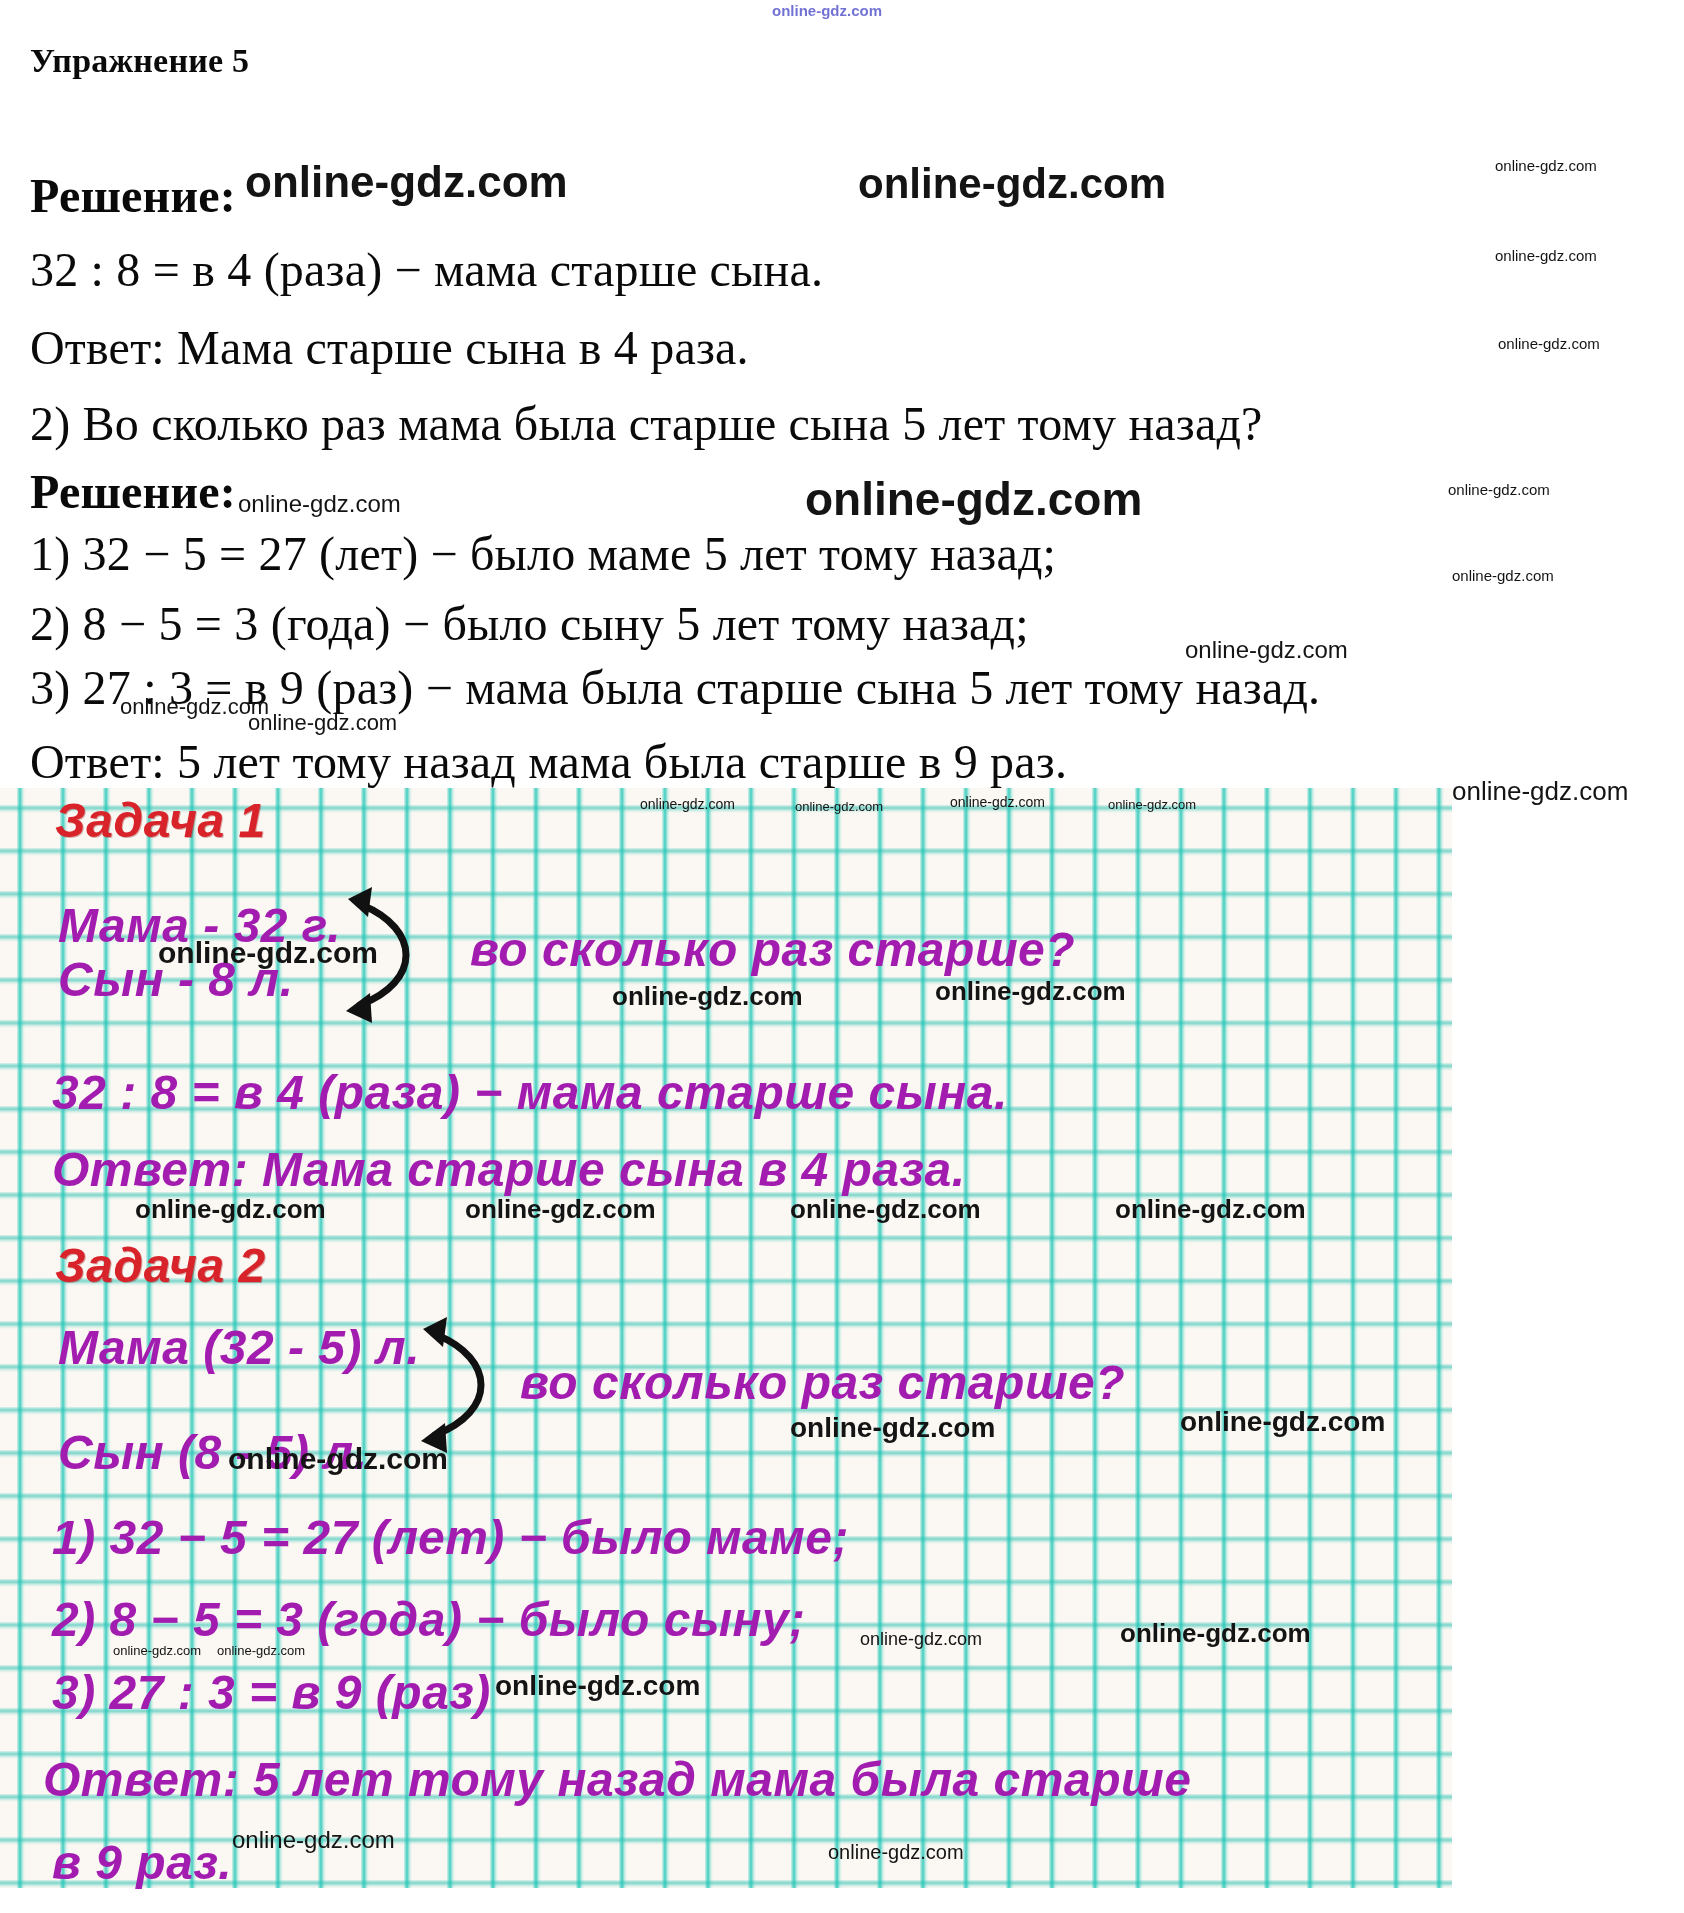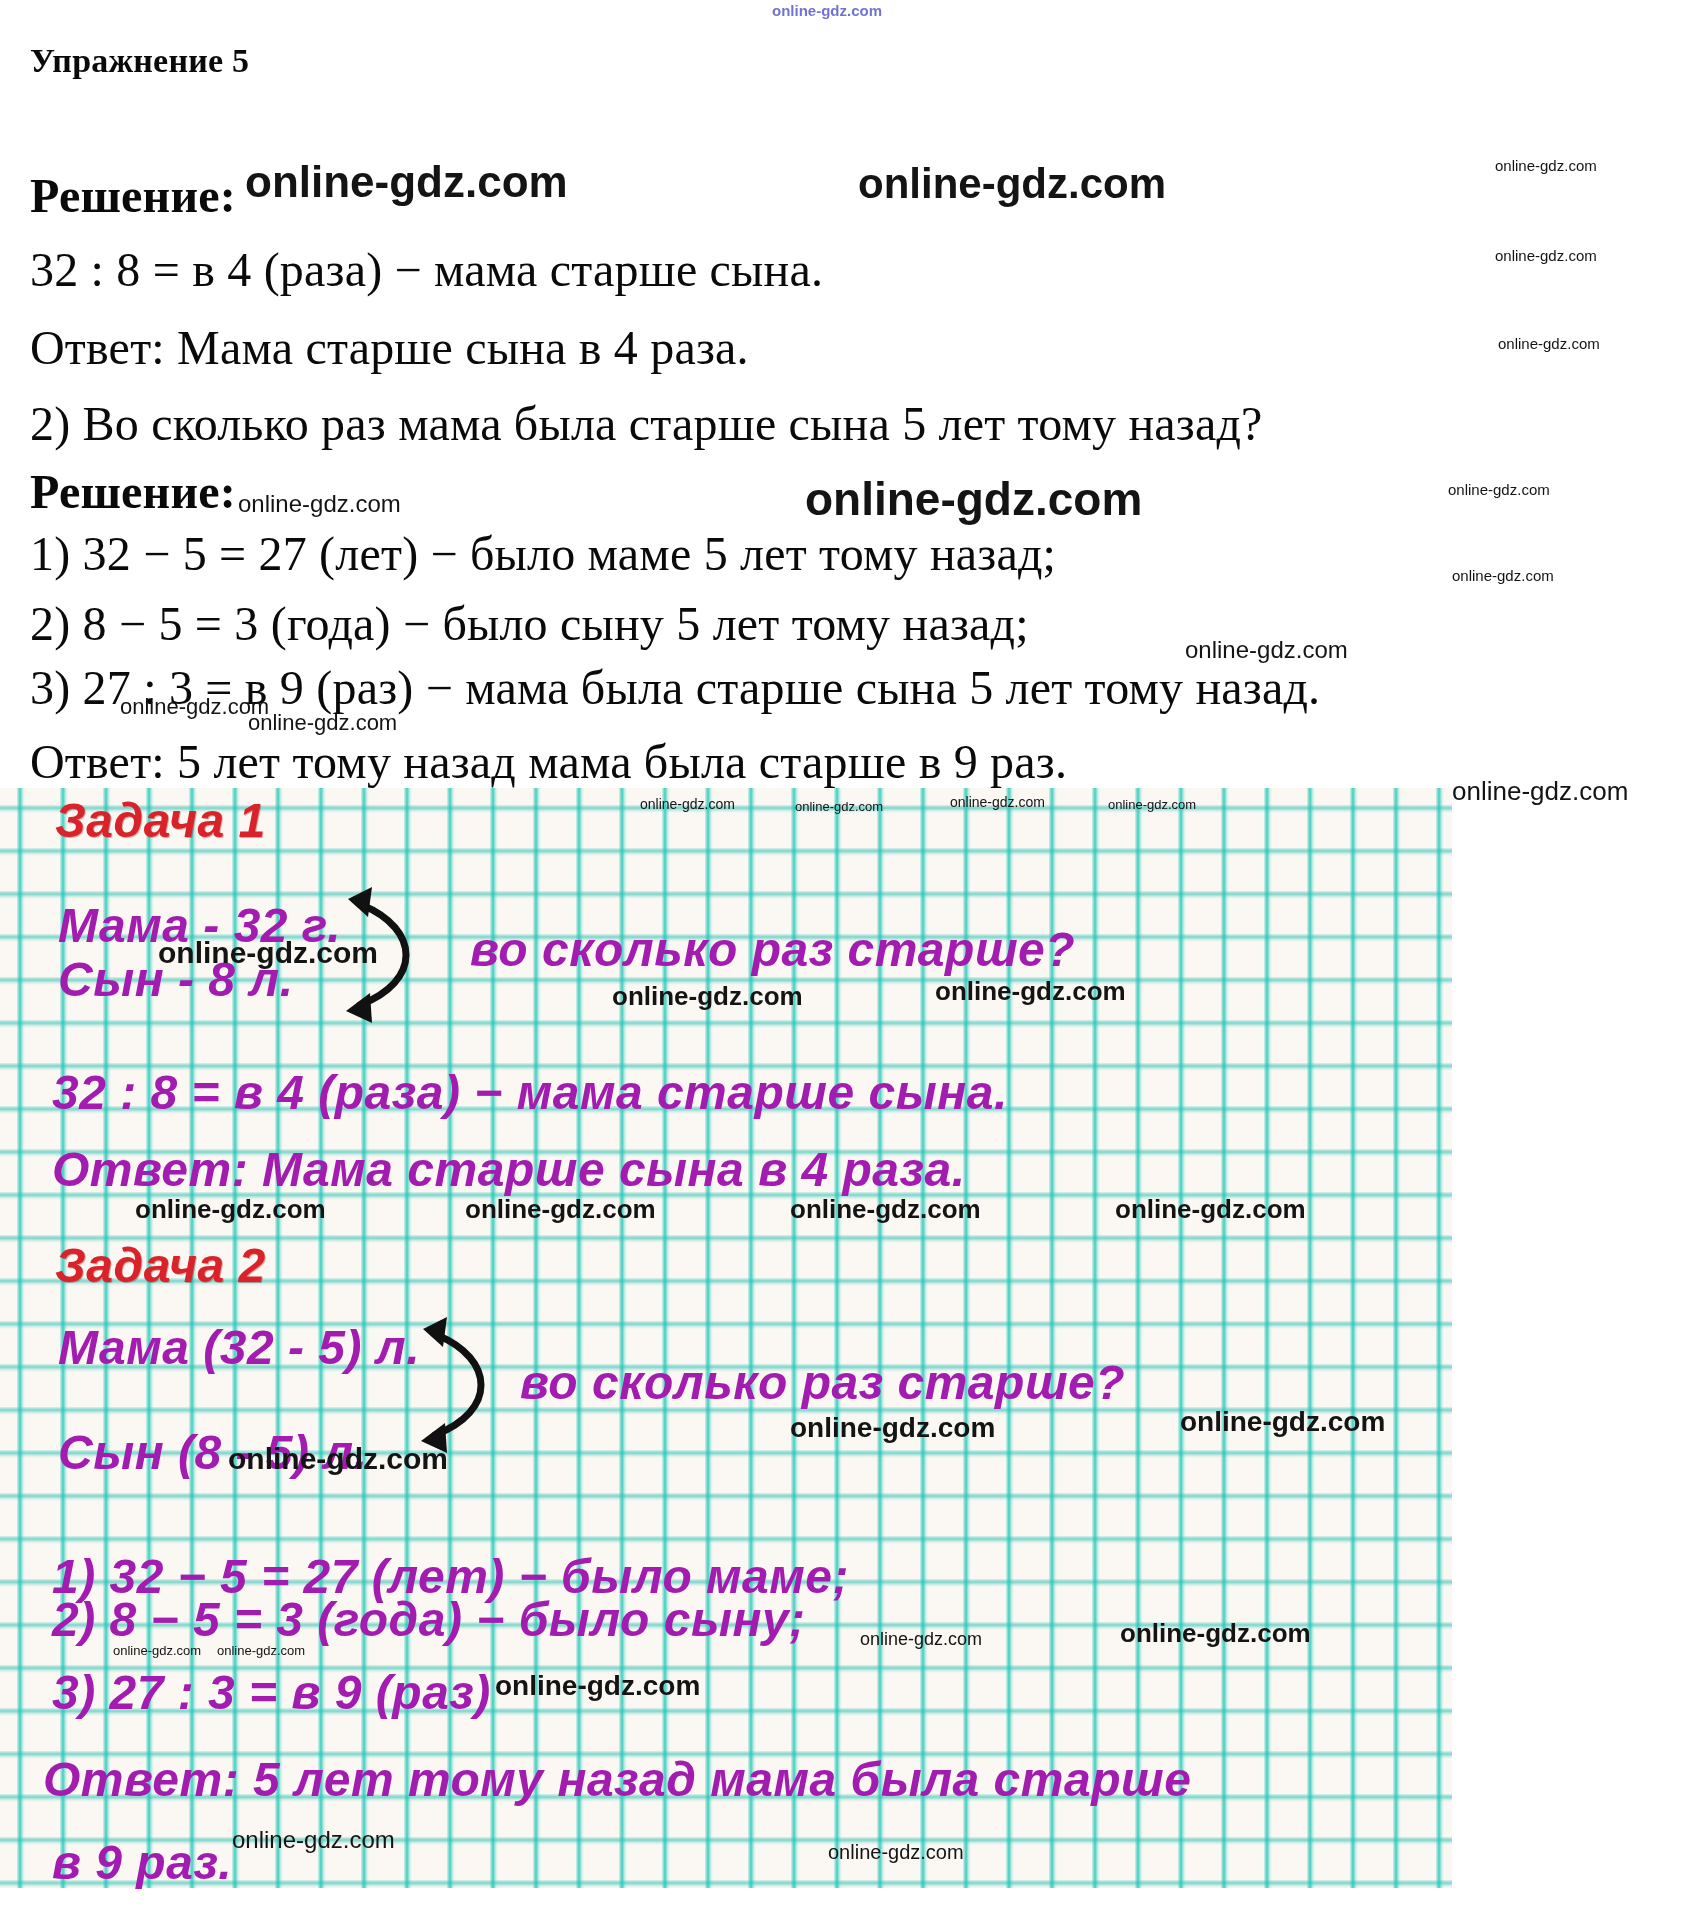--- a/index.html
+++ b/index.html
@@ -64,21 +64,21 @@
   <div class="gln" style="left:58px;top:898px;">Мама - 32 г.</div>
   <div class="gln" style="left:58px;top:952px;text-align:right;">Сын - 8 л.</div>
   <div class="gln" style="left:470px;top:922px;">во сколько раз старше?</div>
   <div class="gln" style="left:52px;top:1065px;">32 : 8 = в 4 (раза) − мама старше сына.</div>
   <div class="gln" style="left:52px;top:1142px;">Ответ: Мама старше сына в 4 раза.</div>
 
   <div class="gln task-label" style="left:55px;top:1238px;">Задача 2</div>
   <div class="gln" style="left:58px;top:1320px;">Мама (32 - 5) л.</div>
   <div class="gln" style="left:520px;top:1355px;">во сколько раз старше?</div>
   <div class="gln" style="left:58px;top:1425px;">Сын (8 - 5) л.</div>
-  <div class="gln" style="left:52px;top:1510px;margin-top:39px;">1) 32 − 5 = 27 (лет) − было маме;</div>
+  <div class="gln" style="left:52px;top:1510px;">1) 32 − 5 = 27 (лет) − было маме;</div>
   <div class="gln" style="left:52px;top:1592px;">2) 8 − 5 = 3 (года) − было сыну;</div>
   <div class="gln" style="left:52px;top:1665px;">3) 27 : 3 = в 9 (раз)</div>
   <div class="gln" style="left:43px;top:1752px;">Ответ: 5 лет тому назад мама была старше</div>
   <div class="gln" style="left:52px;top:1835px;">в 9 раз.</div>
 
   <svg class="arrow" style="left:338px;top:883px;" width="115" height="145" viewBox="0 0 115 145">
     <path d="M24,22 C82,46 84,98 22,122" stroke="#111" stroke-width="7" fill="none" stroke-linecap="round"></path>
     <polygon points="34,4 10,16 30,34" fill="#111"></polygon>
     <polygon points="32,110 8,128 34,140" fill="#111"></polygon>
   </svg>

